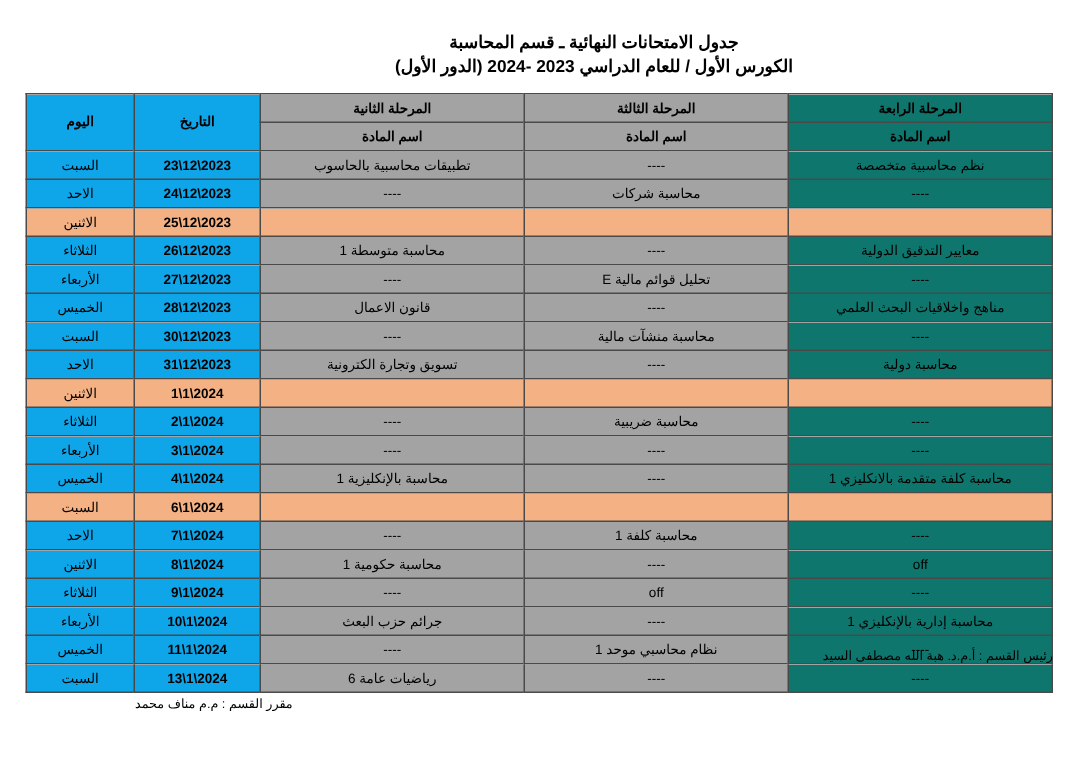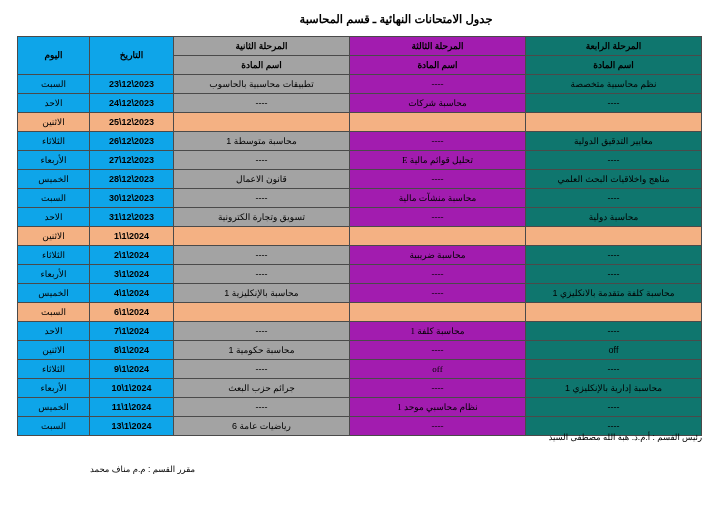--- a/index.html
+++ b/index.html
@@ -12,21 +12,21 @@
     height: 511px;
     font-family: "Liberation Sans", sans-serif;
     color: #000000;
     overflow: hidden;
   }
   .page {
     width: 648px;
     height: 511px;
     position: relative;
     box-sizing: border-box;
-    padding: 10px 18px 0 18px;
+    padding: 20px 18px 0 18px;
   }
   .title-block {
     text-align: center;
     margin-top: 2px;
   }
   .title-line1 {
     font-size: 11.5px;
     font-weight: bold;
     line-height: 15px;
   }
@@ -57,21 +57,21 @@
   .col-day    { width: 72px; }
   .col-date   { width: 84px; }
   .col-s2     { width: 176px; }
   .col-s3     { width: 176px; }
   .col-s4     { width: 176px; }
 
   .hdr-main { font-weight: bold; font-size: 9.5px; height: 19px; }
   .hdr-sub  { font-size: 8.5px; height: 16px; }
 
   .bg-green  { background: #0f766e; }
-  .bg-yellow { background: #a21caf; font-family: Liberation Serif, serif; }
+  .bg-yellow { background: #a3a3a3; }
   .bg-blue   { background: #a3a3a3; }
   .bg-plain  { background: #0ea5e9; }
   .bg-orange { background: #f4b183; }
 
   .date-cell { font-weight: bold; font-size: 9.5px; }
   .day-cell  { font-size: 9.5px; }
 
   .footer {
     position: absolute;
     left: 18px;
@@ -86,20 +86,21 @@
   .footer .right-sig { text-align: center; }
   .footer .left-sig  { text-align: left; margin-top: 32px; }
 </style>
 </head>
 <body>
 
 <div class="page">
 
   <div class="title-block">
     <div class="title-line1">جدول الامتحانات النهائية ـ قسم المحاسبة</div>
+    <div class="title-line2">الكورس الأول / للعام الدراسي 2023 -2024  (الدور الأول)</div>
   </div>
 
   <table class="sched">
     <colgroup>
       <col class="col-s4">
         <col class="col-s3">
         <col class="col-s2">
         <col class="col-date">
         <col class="col-day">
     </colgroup>

